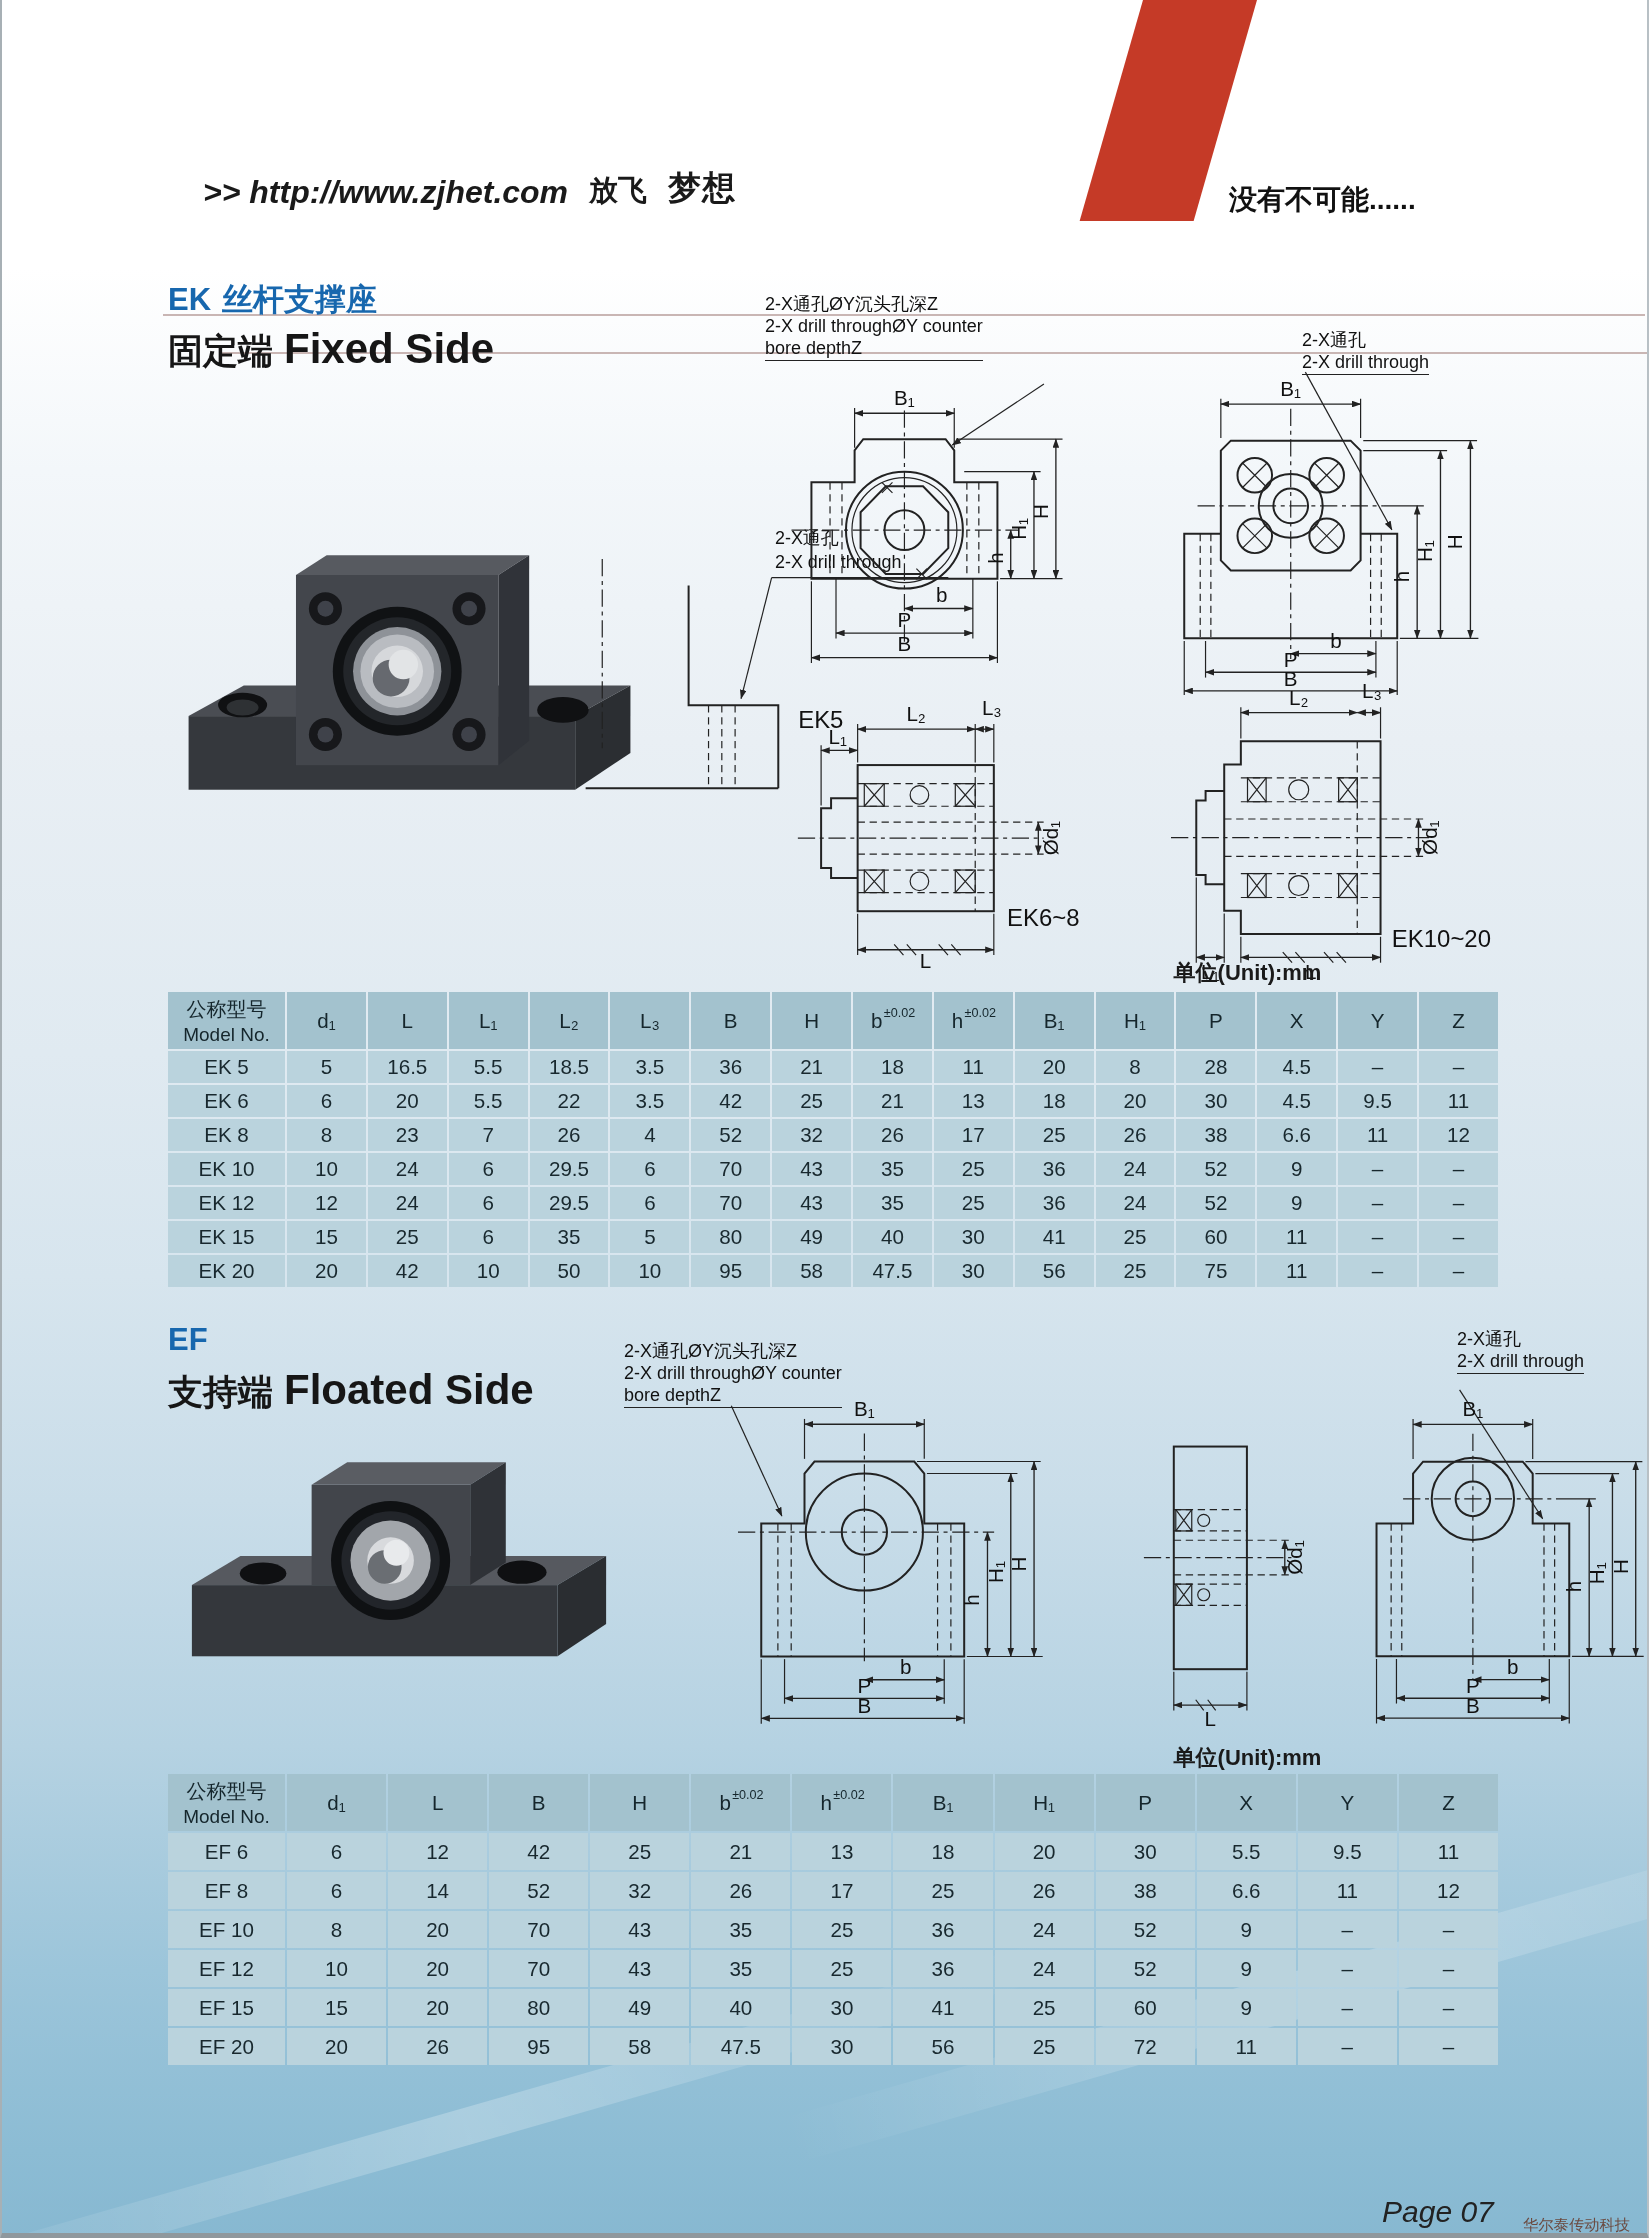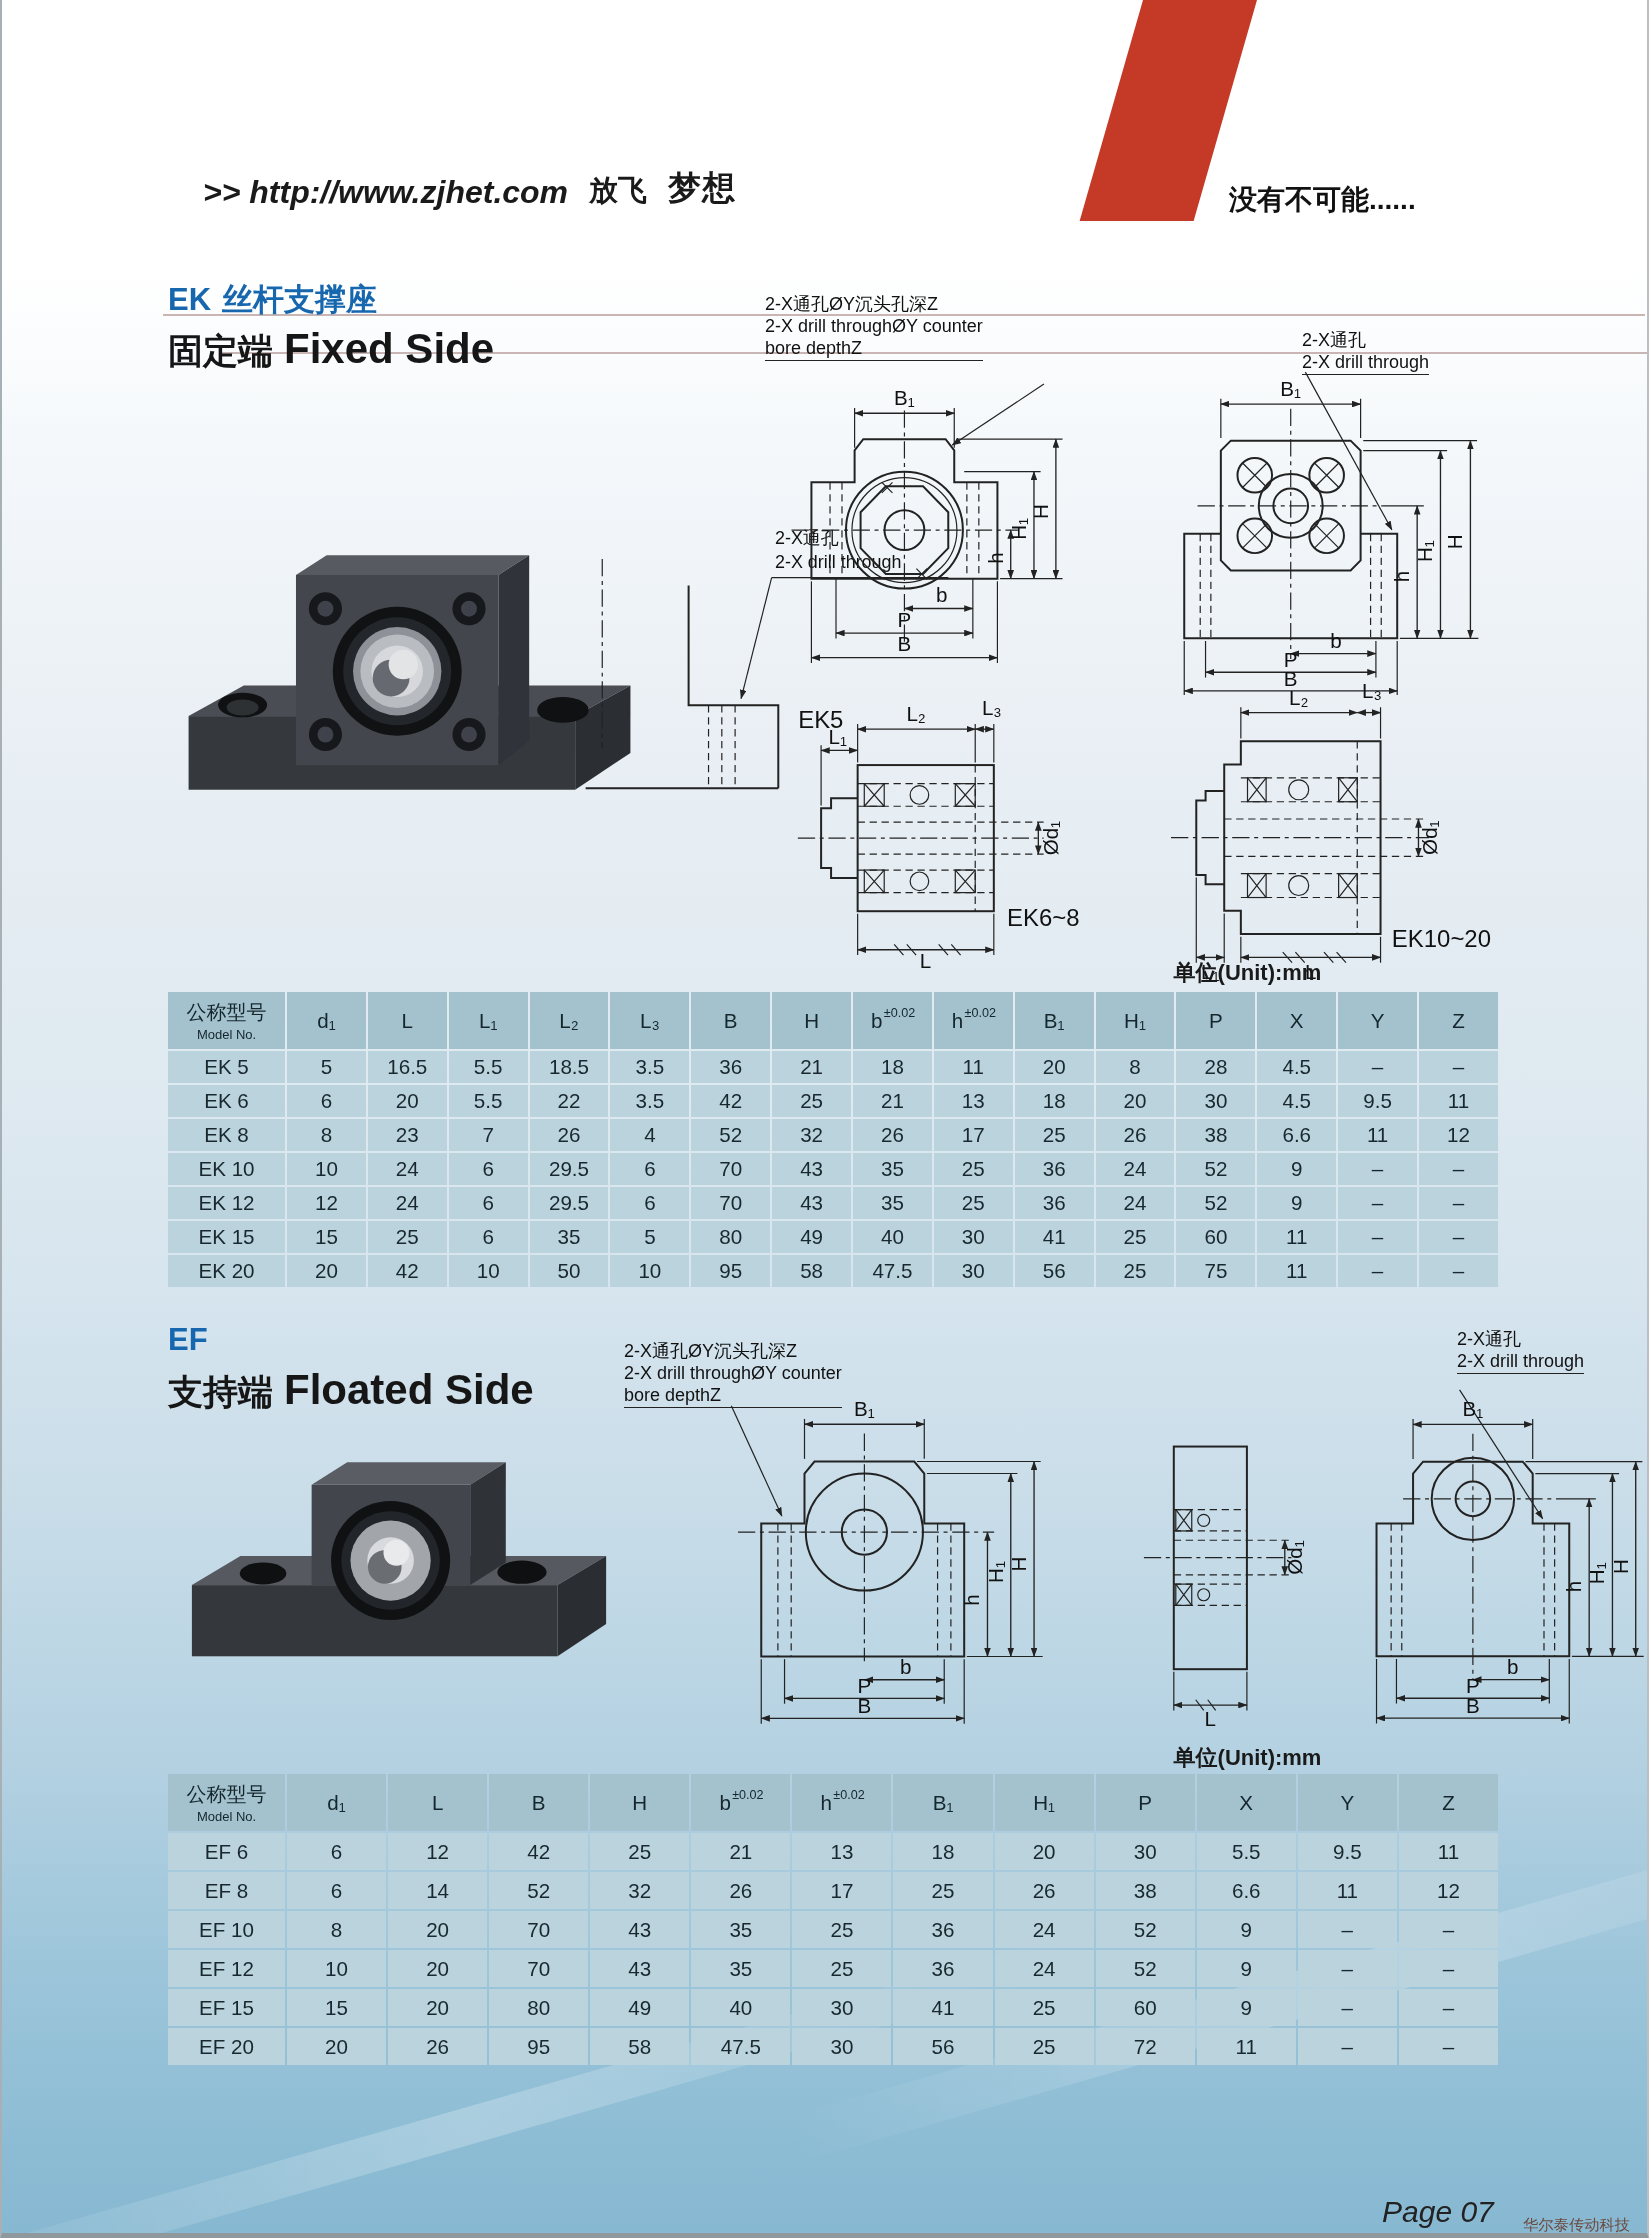--- a/index.html
+++ b/index.html
@@ -33,21 +33,21 @@
   #ef-ann-th{left:1457px;top:1329px}
   .unit{position:absolute;width:505px;text-align:center;font-size:22px;font-weight:600}
   #ek-unit{left:995px;top:958px}
   #ef-unit{left:995px;top:1743px}
   table.spec{position:absolute;left:166px;width:1334px;border-collapse:separate;border-spacing:2.7px;table-layout:fixed}
   #ek-table{top:990px}
   #ef-table{top:1772px}
   .spec th{background:#a3c2ce;font-weight:400;font-size:20.6px;height:57px;padding:0;color:#15262c}
   .spec th:first-child{width:117px;font-size:20px}
   .spec th sup{font-size:12.6px;position:relative;top:-2.7px;left:1.3px}
-  .spec th .l2{font-size:13px;margin-top:1px}
+  .spec th .l2{font-size:19px;margin-top:1px}
   .spec td{background:#bad3dd;text-align:center;font-size:20.6px;padding:0;color:#18282e}
   #ek-table td{height:32px}
   #ef-table td{height:37px}
   .drw{position:absolute}
   .drw .o{fill:none;stroke:#222;stroke-width:3}
   .drw .t{fill:none;stroke:#222;stroke-width:1.8}
   .drw .dim{fill:none;stroke:#222;stroke-width:2}
   .drw .dsh{stroke-dasharray:11 7}
   .drw .dd{stroke-dasharray:26 7 6 7}
   .drw text{fill:#111;font-family:"Liberation Sans","DejaVu Sans",sans-serif}

